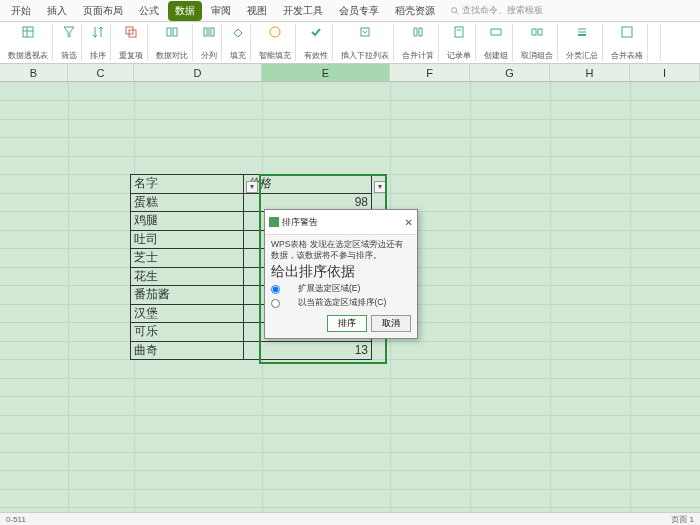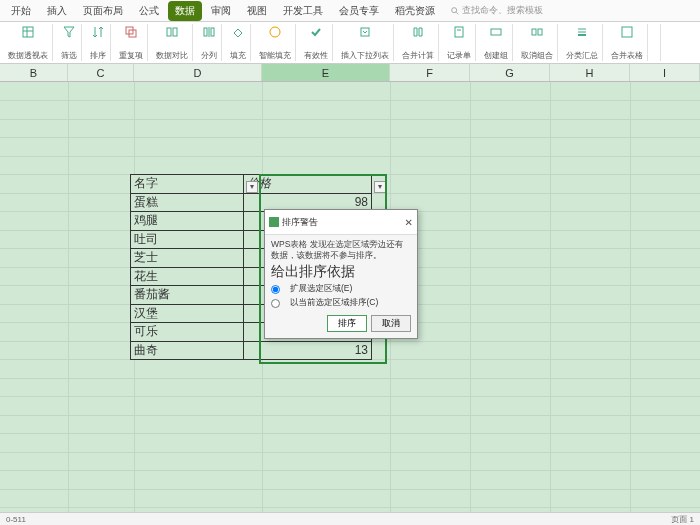--- a/index.html
+++ b/index.html
@@ -150,21 +150,21 @@
     display: flex;
     align-items: center;
     padding: 0 4px;
     justify-content: space-between;
   }
   .dlg-title-left { display:flex; align-items:center; gap:3px; }
   .dlg-x { cursor: pointer; font-size: 10px; color:#555; }
   .dlg-body { padding: 4px 6px 6px 6px; }
   .dlg-msg { font-size: 8.5px; color: #444; line-height: 1.25; margin-bottom: 3px; }
   .dlg-sub { font-size: 14px; color:#333; margin: 3px 0 2px 0; }
-  .dlg-opt { display:flex; align-items:center; gap:10px; font-size: 8.5px; margin: 2px 0; }
+  .dlg-opt { display:flex; align-items:center; gap:18px; font-size: 8.5px; margin: 2px 0; }
   .dlg-opt input { width:9px; height:9px; }
   .dlg-btns { display:flex; justify-content:flex-end; gap:4px; margin-top:6px; }
   .dlg-btn {
     border:1px solid #999;
     background:#f0f0f0;
     font-size: 9px;
     padding: 1px 10px;
     cursor:pointer;
   }
   .dlg-btn.primary { background:#fff; border-color:#4a9e5c; }

